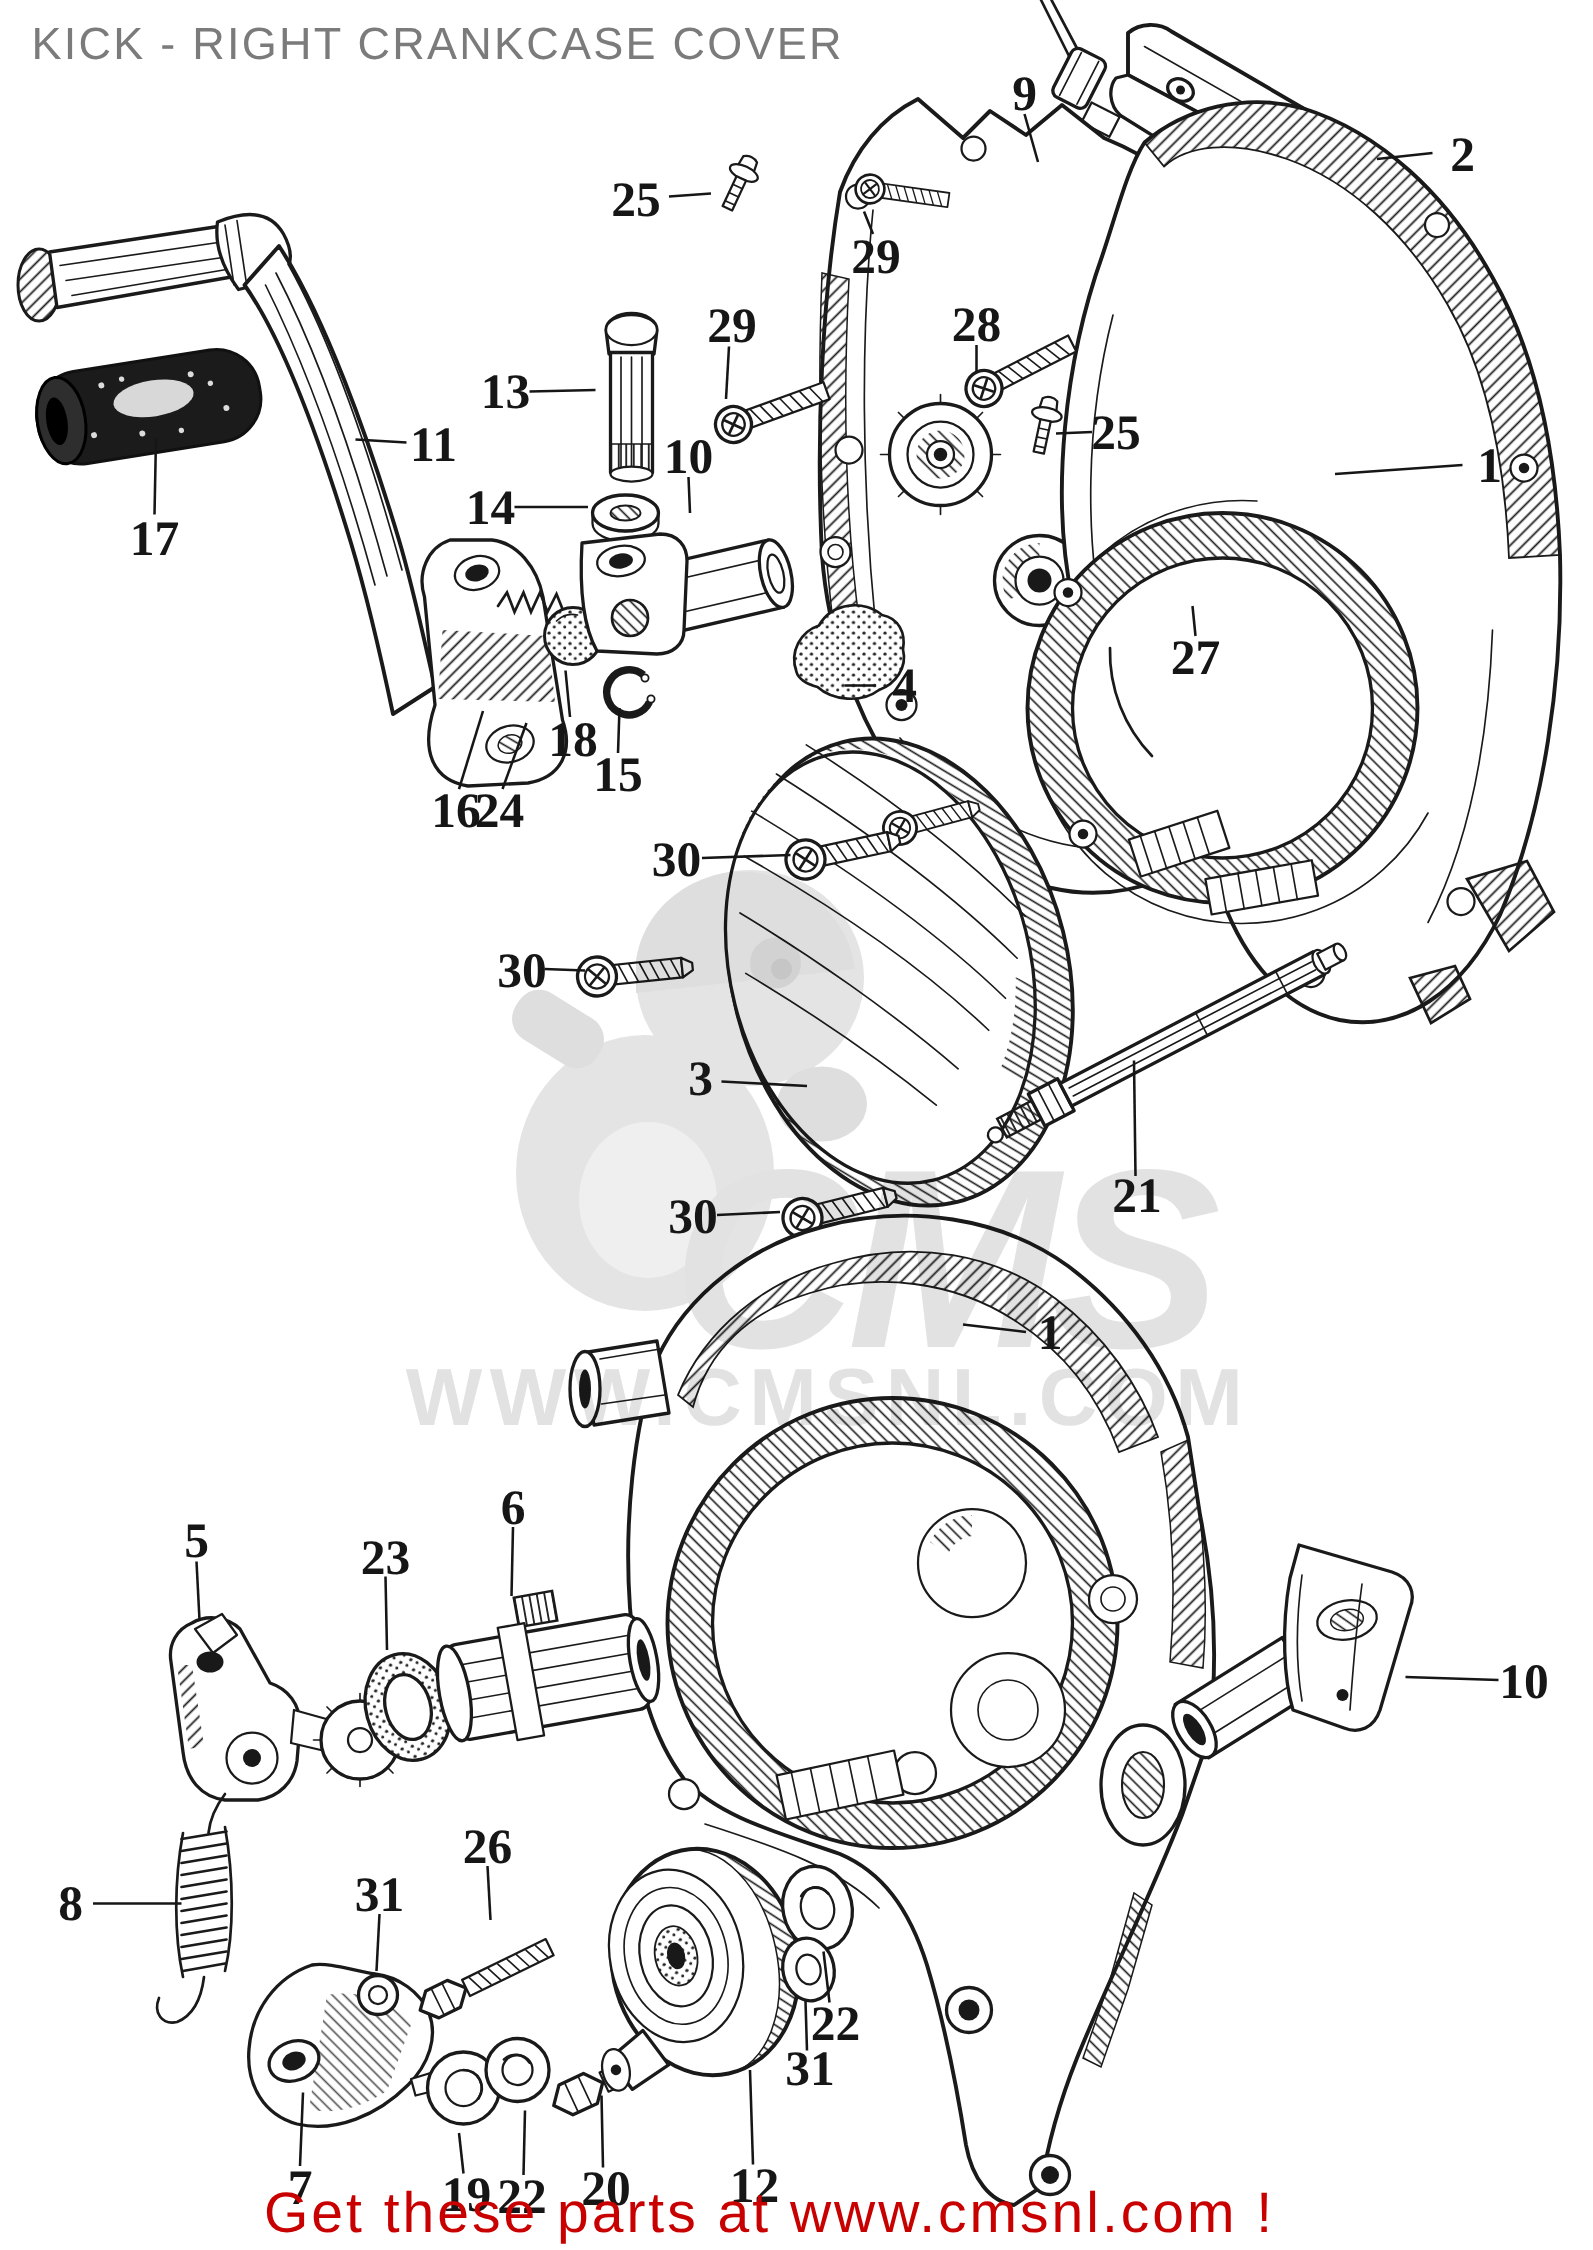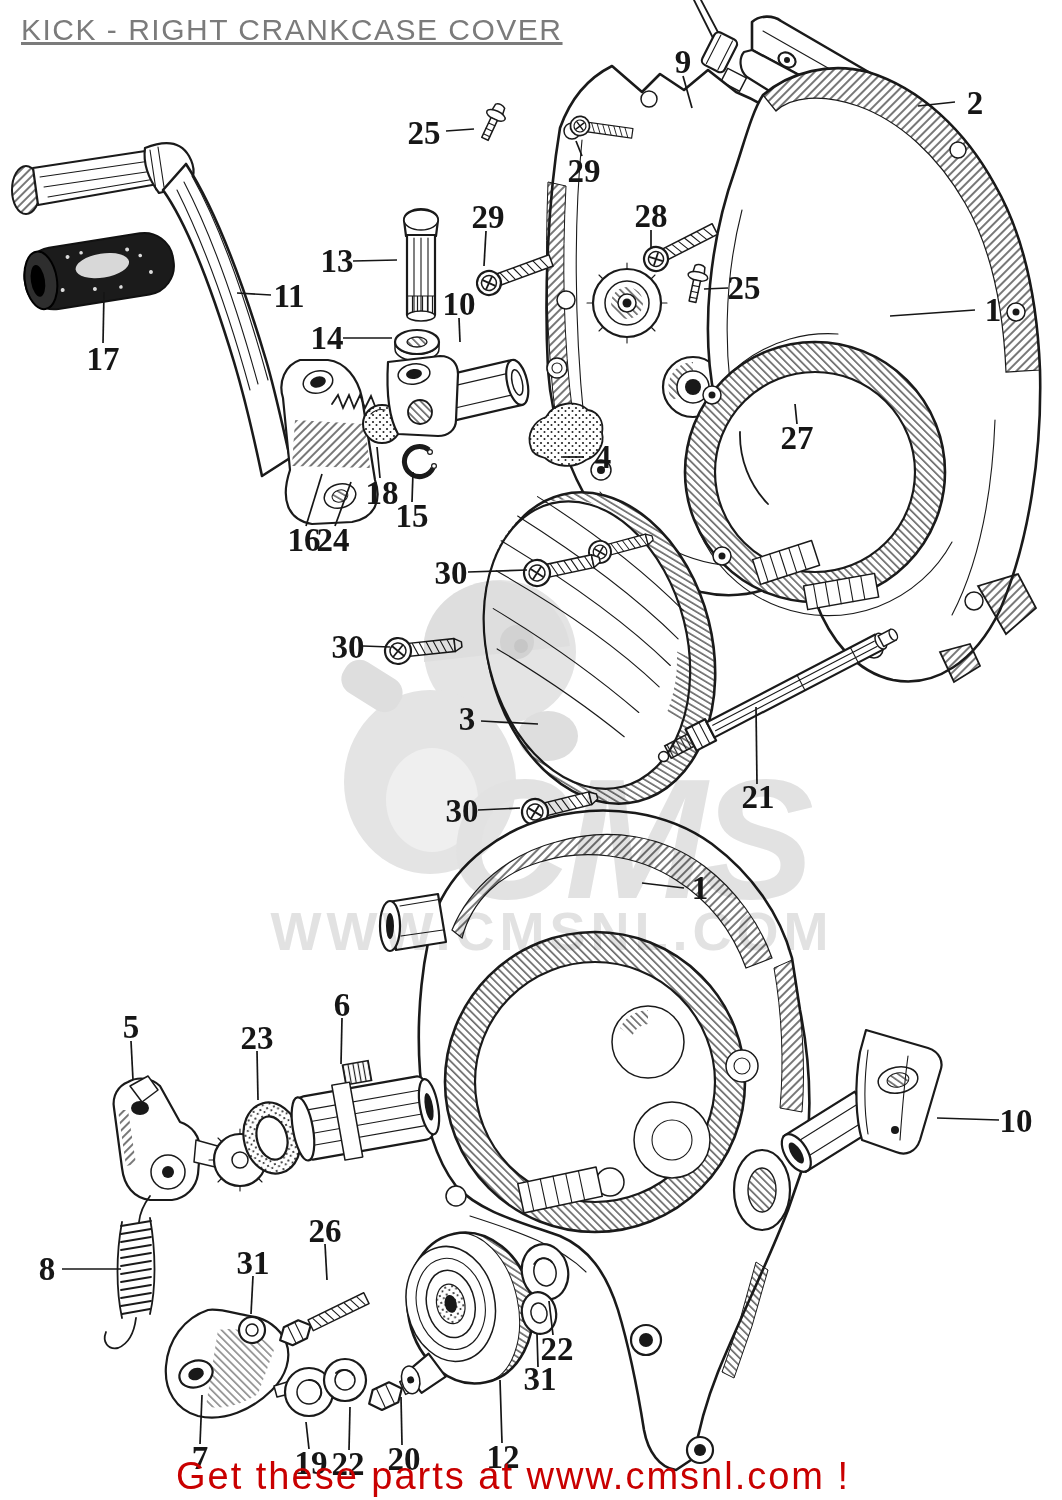--- a/index.html
+++ b/index.html
@@ -1,20 +1,20 @@
 <!DOCTYPE html>
 <html><head>
 <meta charset="utf-8">
 <style>
   html,body{margin:0;padding:0;background:#fff;}
   body{width:1062px;height:1500px;position:relative;overflow:hidden;
        font-family:"Liberation Sans",sans-serif;}
   .stage{position:absolute;left:0;top:0;width:1062px;height:1500px;}
   .page-title{position:absolute;left:21px;top:13px;font-size:30px;letter-spacing:1.5px;
-              color:#7b7b7b;white-space:nowrap;text-decoration:underline;}
+              color:#7b7b7b;white-space:nowrap;}
   .footer-text{position:absolute;left:176px;top:1455px;font-size:38px;letter-spacing:2px;
                color:#c90000;white-space:nowrap;}
   svg text.callout{font-family:"Liberation Serif",serif;font-weight:700;font-size:33px;
                    fill:#161616;text-anchor:middle;}
   svg line.leader{stroke:#161616;stroke-width:1.7;}
   .o{fill:#fff;stroke:#1a1a1a;stroke-width:2.2;stroke-linejoin:round;stroke-linecap:round;}
   .oB{fill:#fff;stroke:#1a1a1a;stroke-width:2.6;stroke-linejoin:round;}
   .o1{fill:#fff;stroke:#1a1a1a;stroke-width:1.5;stroke-linejoin:round;}
   .ln{fill:none;stroke:#1a1a1a;stroke-width:1.1;stroke-linecap:round;}
   .ln2{fill:none;stroke:#1a1a1a;stroke-width:1.8;stroke-linecap:round;}

